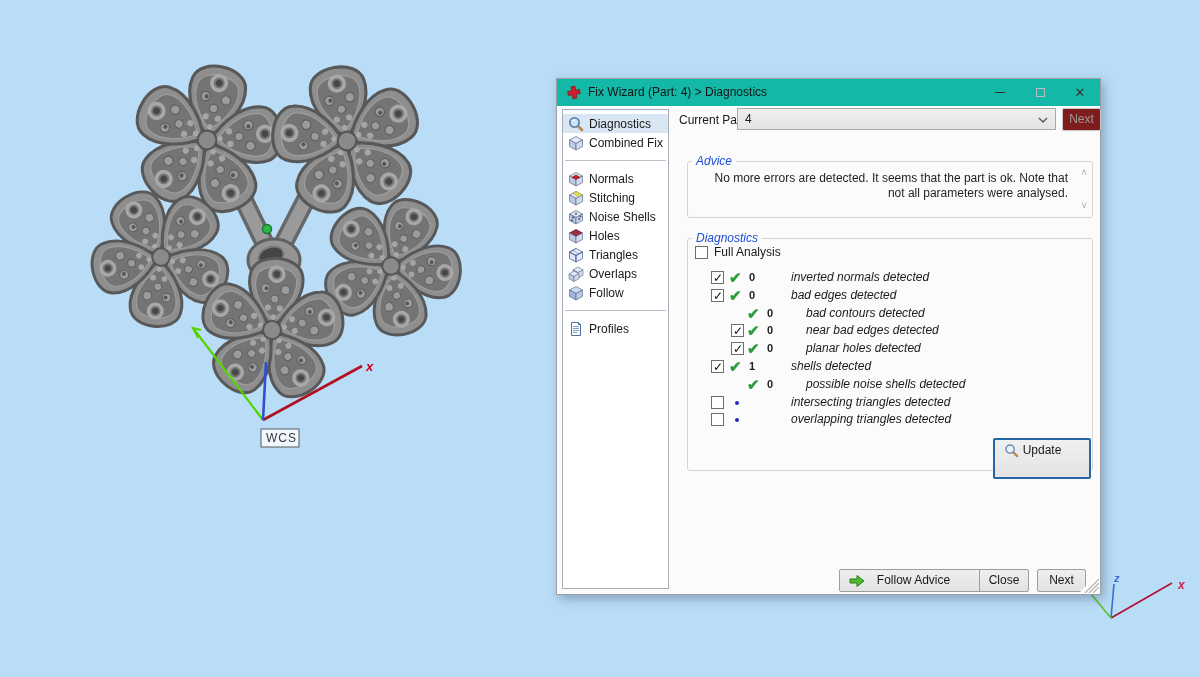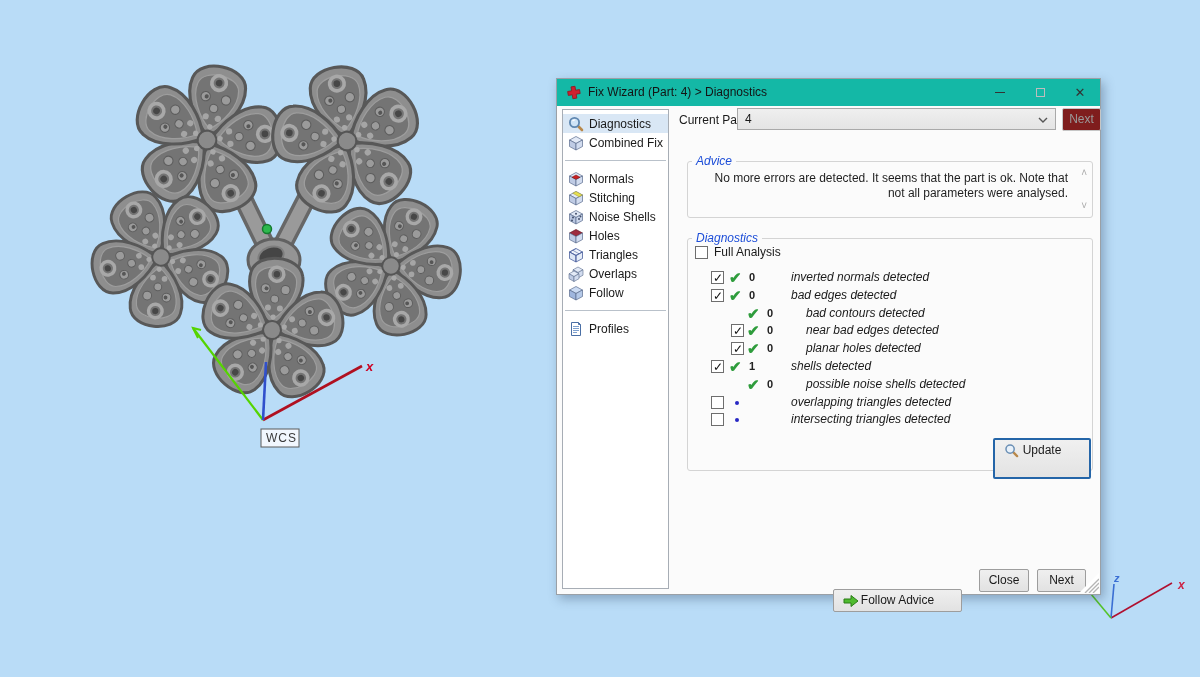--- a/index.html
+++ b/index.html
@@ -70,21 +70,21 @@
     border-radius:50%; background:#2727c3; }
   .ct { position:absolute; left:62px; top:0; line-height:17.8px; font-weight:bold; font-size:11px; color:#222; }
   .drow.ind .ct, .drow.nocb .ct { left:80px; }
   .lb { position:absolute; left:104px; top:0; line-height:17.8px;font-style:italic; }
   .drow.ind .lb, .drow.nocb .lb { left:119px; }
 
   .btn-update { left:323px; top:332px; width:98px; height:41px; line-height:21px;
     border:2px solid #2465a8; background:linear-gradient(#f0f0f0,#e3e3e3); }
   .btn-update svg { position:absolute; left:9px; top:3px; }
 
-  .btn-follow { left:163px; top:463px; width:129px; height:23px;margin-top:20px; }
+  .btn-follow { left:169px; top:463px; width:149px; height:23px; }
   .btn-follow svg { position:absolute; left:8px; top:4px; }
   .btn-close2 { left:309px; top:463px; width:50px; height:23px; }
   .btn-help  { left:367px; top:463px; width:49px; height:23px; }
 
   .grip { position:absolute; right:1px; bottom:1px; width:20px; height:20px; z-index:3; }
 </style>
 </head>
 <body>
 
 <svg id="scene" viewBox="0 0 1200 677">
@@ -328,27 +328,27 @@
       </div>
       <div class="drow ind nocb">
         <div class="st ok"></div>
         <span class="ct">0</span>
         <span class="lb">possible noise shells detected</span>
       </div>
       <div class="drow">
         <div class="wcb"></div>
         <div class="st pending"></div>
         <span class="ct"></span>
-        <span class="lb">overlapping triangles detected</span>
+        <span class="lb">intersecting triangles detected</span>
       </div>
       <div class="drow">
         <div class="wcb"></div>
         <div class="st pending"></div>
         <span class="ct"></span>
-        <span class="lb">intersecting triangles detected</span>
+        <span class="lb">overlapping triangles detected</span>
       </div>
     </div>
 
     <div class="btn btn-update">
       <svg width="15" height="15" viewBox="0 0 16 16">
         <line x1="9.5" y1="9.5" x2="14" y2="14" stroke="#b9884a" stroke-width="2.4" stroke-linecap="round"></line>
         <circle cx="6.5" cy="6.5" r="4.4" fill="#e8f1fa" stroke="#6a8fb5" stroke-width="1.6"></circle>
       </svg>
       <span>Update</span>
     </div>

